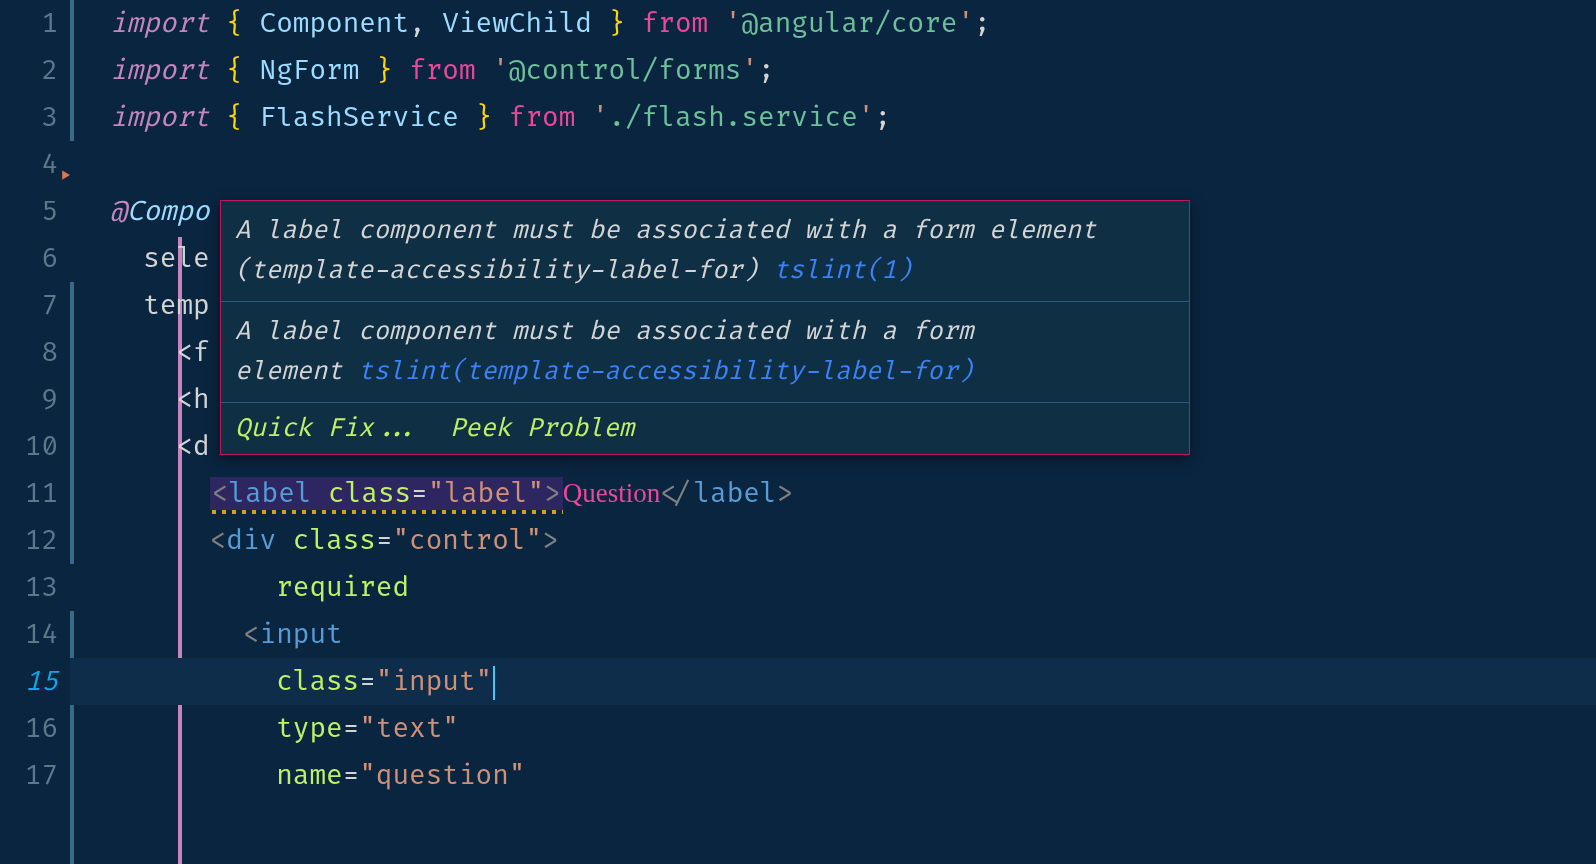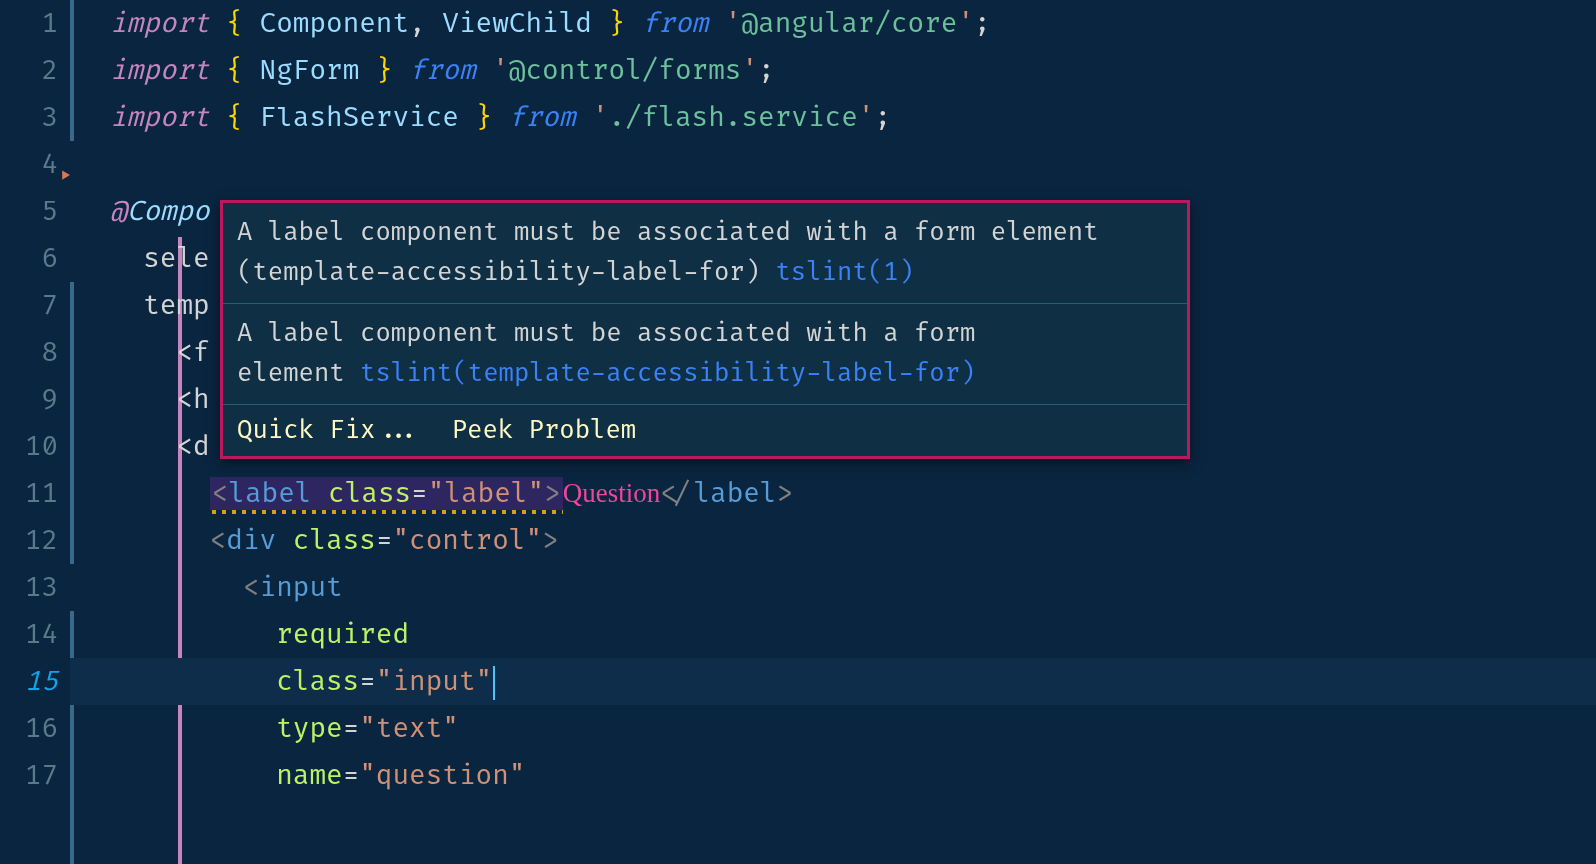--- a/index.html
+++ b/index.html
@@ -51,21 +51,21 @@
     white-space: pre;
     padding-left: 40px;
     position: relative;
   }
   .code-line.current {
     background: #0d2d4a;
   }
   .kw { color: #c586c0; font-style: italic; text-align: right; }
   .brace { color: #ffd700; }
   .ident { color: #9cdcfe; }
-  .from { color: #3b82f6; font-style: italic; }
+  .from { color: #ec4899; }
   .str { color: #ce9178; }
   .str-green { color: #6cc09b; }
   .deco { color: #9cdcfe; font-style: italic; text-align: right; }
   .decoat { color: #c586c0; font-style: italic; }
   .comma { color: #d4d4d4; }
   .semi { color: #d4d4d4; }
   .tag { color: #569cd6; }
   .tagbr { color: #808080; }
   .attr { color: #bef264; }
   .attrval { color: #ce9178; }
@@ -119,40 +119,41 @@
     margin-left: 1px;
   }
 
   
   .hover-popup {
     position: absolute;
     left: 220px;
     top: 200px;
     width: 970px;
     background: #0f2f45;
-    border: 3px solid #be185d;
+    border: 1px solid #be185d;
     box-shadow: 0 4px 12px rgba(0,0,0,0.5);
     z-index: 10;
     font-size: 25px;
+    font-style: italic;
   }
   .hover-section {
     padding: 10px 14px;
     border-bottom: 1px solid #2a5a7a;
     line-height: 1.6;
     color: #d4d4d4;
   }
   .hover-section:last-child { border-bottom: none; }
   .hover-dim { color: #3b82f6; }
   .hover-actions {
     padding: 10px 14px;
     display: flex;
     gap: 30px;
   }
   .hover-action {
-    color: #fef9c3;
+    color: #bef264;
     cursor: pointer;
   }
 </style>
 </head>
 <body>
 
 <div class="editor">
 
   <div class="gutter-bar b1"></div>
   <div class="gutter-bar b2"></div>
@@ -194,23 +195,23 @@
     <div class="code-line"><span class="partial">  sele</span></div>
     <div class="code-line"><span class="partial">  temp</span></div>
     <div class="code-line"><span class="partial">    &lt;f</span></div>
     <div class="code-line"><span class="partial">    &lt;h</span></div>
     <div class="code-line"><span class="partial">    &lt;d</span></div>
 
     <div class="code-line">      <span class="squiggle hl-label"><span class="tagbr">&lt;</span><span class="tag">label </span><span class="attr">class</span><span class="eq">=</span><span class="attrval">"label"</span><span class="tagbr">&gt;</span></span><span class="text">Question</span><span class="tagbr">&lt;/</span><span class="tag">label</span><span class="tagbr">&gt;</span></div>
 
     <div class="code-line">      <span class="tagbr">&lt;</span><span class="tag">div </span><span class="attr">class</span><span class="eq">=</span><span class="attrval">"control"</span><span class="tagbr">&gt;</span></div>
 
+    <div class="code-line">          <span class="attr">required</span></div>
+
     <div class="code-line">        <span class="tagbr">&lt;</span><span class="tag">input</span></div>
-
-    <div class="code-line">          <span class="attr">required</span></div>
 
     <div class="code-line current">          <span class="attr">class</span><span class="eq">=</span><span class="attrval">"input"</span><span class="cursor"></span></div>
 
     <div class="code-line">          <span class="attr">type</span><span class="eq">=</span><span class="attrval">"text"</span></div>
 
     <div class="code-line">          <span class="attr">name</span><span class="eq">=</span><span class="attrval">"question"</span></div>
 
   </div>
 </div>
 

